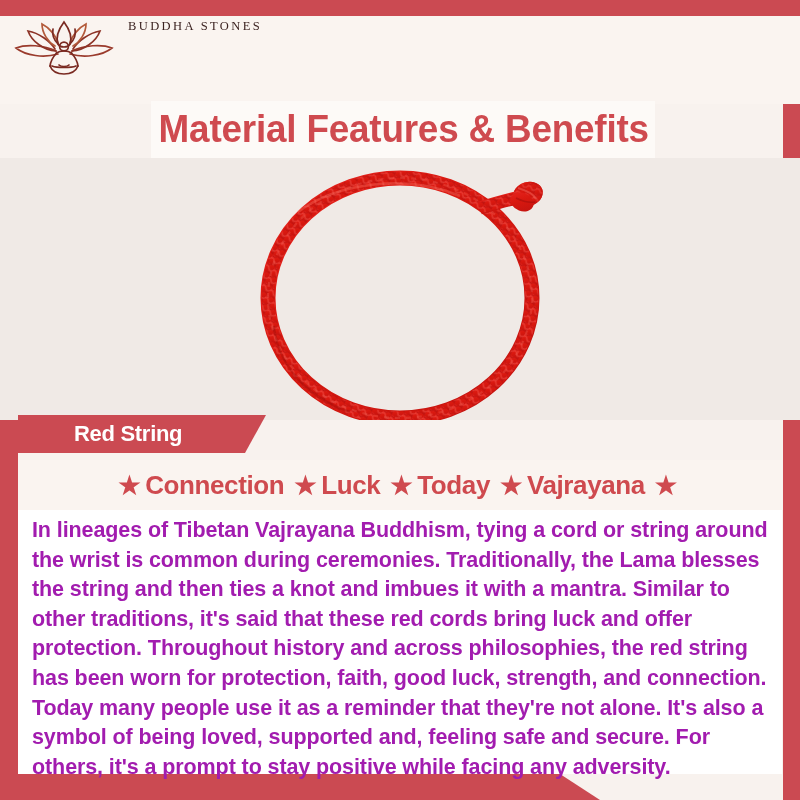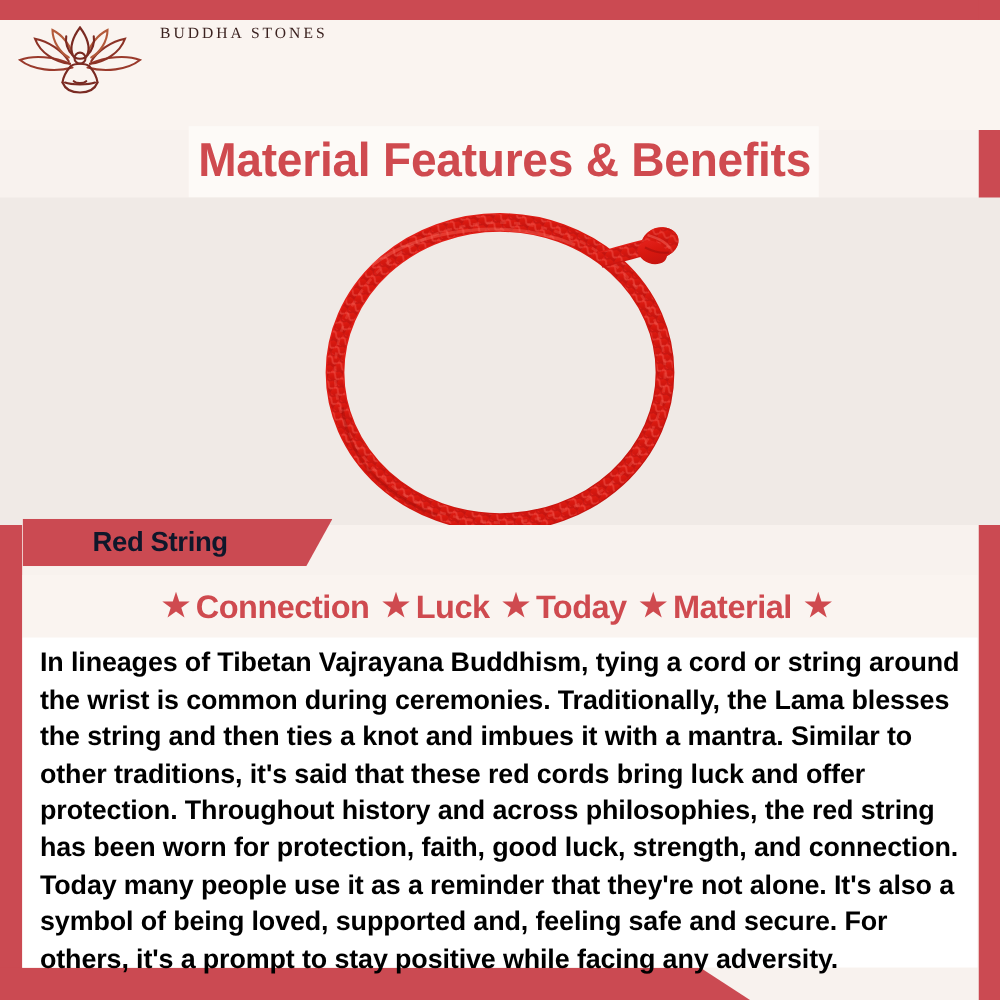--- a/index.html
+++ b/index.html
@@ -135,21 +135,21 @@
     top: 415px;
     width: 248px;
     height: 38px;
     background: #cb4a52;
     clip-path: polygon(0 0, 100% 0, 227px 100%, 0 100%);
     display: flex;
     align-items: center;
   }
   .label-text {
     margin-left: 56px;
-    color: #0f172a;
+    color: #ffffff;
     font-weight: 700;
     font-size: 22px;
     letter-spacing: -0.3px;
     font-family: "Liberation Sans", sans-serif;
   }
 
   
   .benefits-strip {
     position: absolute;
     left: 18px;
@@ -191,21 +191,21 @@
     background: #ffffff;
     box-sizing: border-box;
     padding: 6px 14px 0 14px;
   }
   .copy-text {
     margin: 0;
     font-family: "Liberation Sans Narrow", "Liberation Sans", sans-serif;
     font-weight: 700;
     font-size: 21.5px;
     line-height: 29.6px;
-    color: #000000;
+    color: #a21caf;
     letter-spacing: -0.1px;
     text-align: left;
   }
 </style>
 </head>
 <body>
 
 <div class="poster">
 
   <div class="deco-top-bar"></div>
@@ -301,21 +301,21 @@
     <span class="benefit">
       <span class="star-icon">★</span>
       <span>Luck</span>
     </span>
     <span class="benefit">
       <span class="star-icon">★</span>
       <span>Today</span>
     </span>
     <span class="benefit">
       <span class="star-icon">★</span>
-      <span>Material</span>
+      <span>Vajrayana</span>
     </span>
     <span class="benefit">
       <span class="star-icon">★</span>
     </span>
   </div>
 
   <div class="copy-block">
     <p class="copy-text">In lineages of Tibetan Vajrayana Buddhism, tying a cord or string around the wrist is common during ceremonies. Traditionally, the Lama blesses the string and then ties a knot and imbues it with a mantra. Similar to other traditions, it's said that these red cords bring luck and offer protection. Throughout history and across philosophies, the red string has been worn for protection, faith, good luck, strength, and connection. Today many people use it as a reminder that they're not alone. It's also a symbol of being loved, supported and, feeling safe and secure. For others, it's a prompt to stay positive while facing any adversity.</p>
   </div>
 

